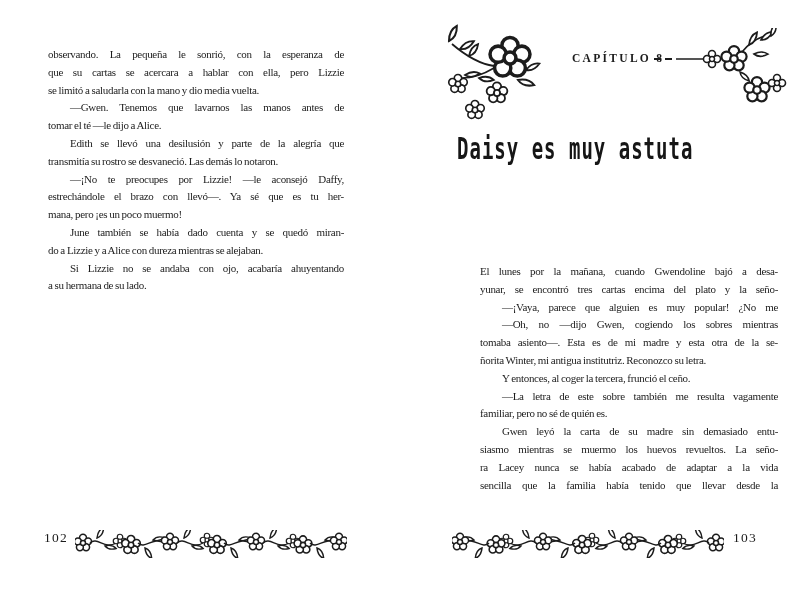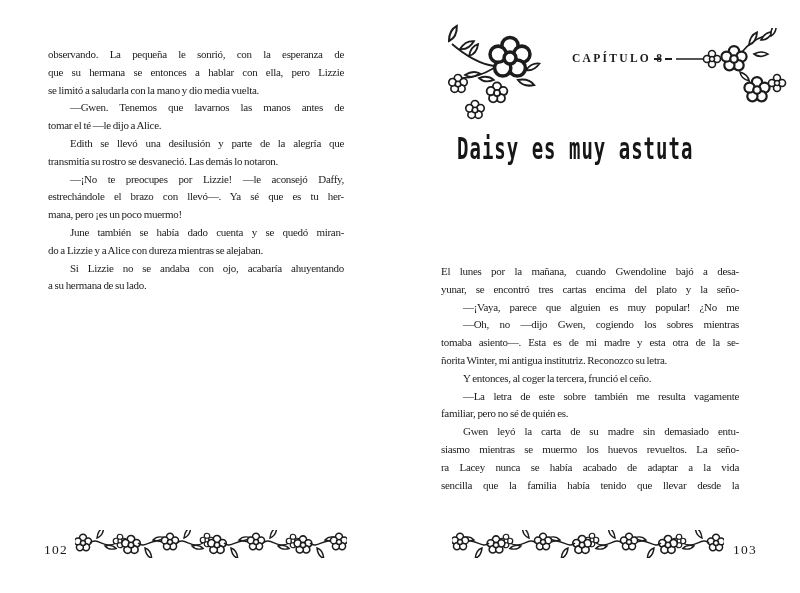--- a/index.html
+++ b/index.html
@@ -18,21 +18,21 @@
   .line.ind{text-indent:22px;}
   .chapter-label{
     font-size:11.5px;letter-spacing:2.3px;font-weight:600;
     white-space:nowrap;color:#1c1c1c;
   }
   .chapter-title{
     margin:0;font-family:"DejaVu Sans Mono","DejaVu Sans",monospace;
     font-size:19px;font-weight:700;letter-spacing:1px;white-space:nowrap;
     transform:scaleY(1.55);transform-origin:0 0;color:#161616;
   }
-  .footer{display:flex;align-items:flex-end;}
+  .footer{display:flex;align-items:flex-start;}
   .page-num{
     font-size:13.5px;letter-spacing:1.2px;color:#1c1c1c;
     font-variant-numeric:oldstyle-nums;
   }
   .footer-left .page-num{margin-right:7px;}
   .footer-right .page-num{margin-left:9px;}
   svg{display:block;}
   .orn{stroke:#1c1c1c;fill:#ffffff;}
 </style>
 </head>
@@ -80,21 +80,21 @@
       <use href="#daisy" transform="translate(264,12) scale(1.15)"></use>
     </g>
   </defs>
 </svg>
 
 <div class="abs" style="left:48px;top:46px;">
   <div class="bodytext">
 
       <div class="line">observando. La pequeña le sonrió, con la esperanza de</div>
 
-      <div class="line">que su hermana se entonces a hablar con ella, pero Lizzie</div>
+      <div class="line">que su cartas se acercara a hablar con ella, pero Lizzie</div>
 
       <div class="line end">se limitó a saludarla con la mano y dio media vuelta.</div>
 
       <div class="line ind">—Gwen. Tenemos que lavarnos las manos antes de</div>
 
       <div class="line end">tomar el té —le dijo a Alice.</div>
 
       <div class="line ind">Edith se llevó una desilusión y parte de la alegría que</div>
 
       <div class="line end">transmitía su rostro se desvaneció. Las demás lo notaron.</div>
@@ -150,21 +150,21 @@
   <use href="#leaf" transform="translate(124,26) rotate(18) scale(1.4)"></use>
   <use href="#leaf" transform="translate(110,44) rotate(62) scale(1.3)"></use>
   <use href="#daisy4" transform="translate(82,31) scale(1.2)"></use>
   <use href="#daisy" transform="translate(104,31) scale(1.7)"></use>
   <use href="#daisy" transform="translate(127,62) scale(1.7)"></use>
   <use href="#daisy4" transform="translate(147,55) scale(1.2)"></use>
 </svg>
 
 <h1 class="abs chapter-title" style="left:457px;top:131px;">Daisy es muy astuta</h1>
 
-<div class="abs" style="left:441px;top:263px;">
+<div class="abs" style="left:480px;top:263px;">
   <div class="bodytext" style="width:298px;">
 
       <div class="line">El lunes por la mañana, cuando Gwendoline bajó a desa-</div>
 
       <div class="line">yunar, se encontró tres cartas encima del plato y la seño-</div>
 
 
       <div class="line ind">—¡Vaya, parece que alguien es muy popular! ¿No me</div>
 
 

